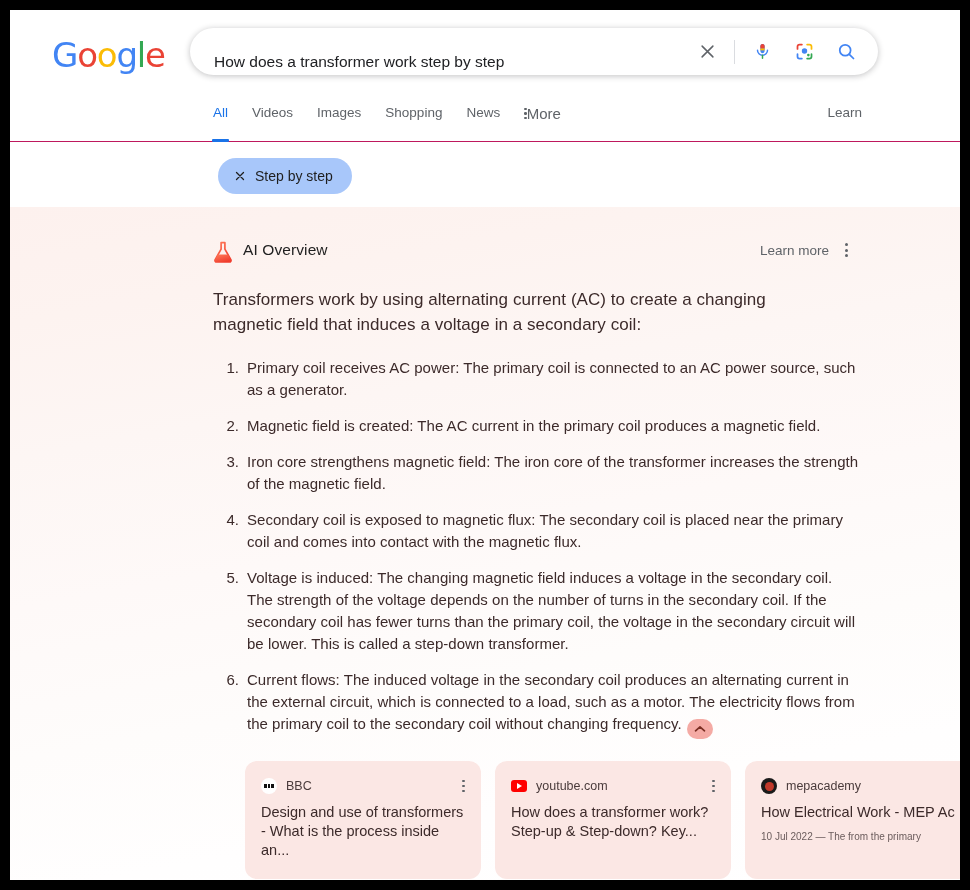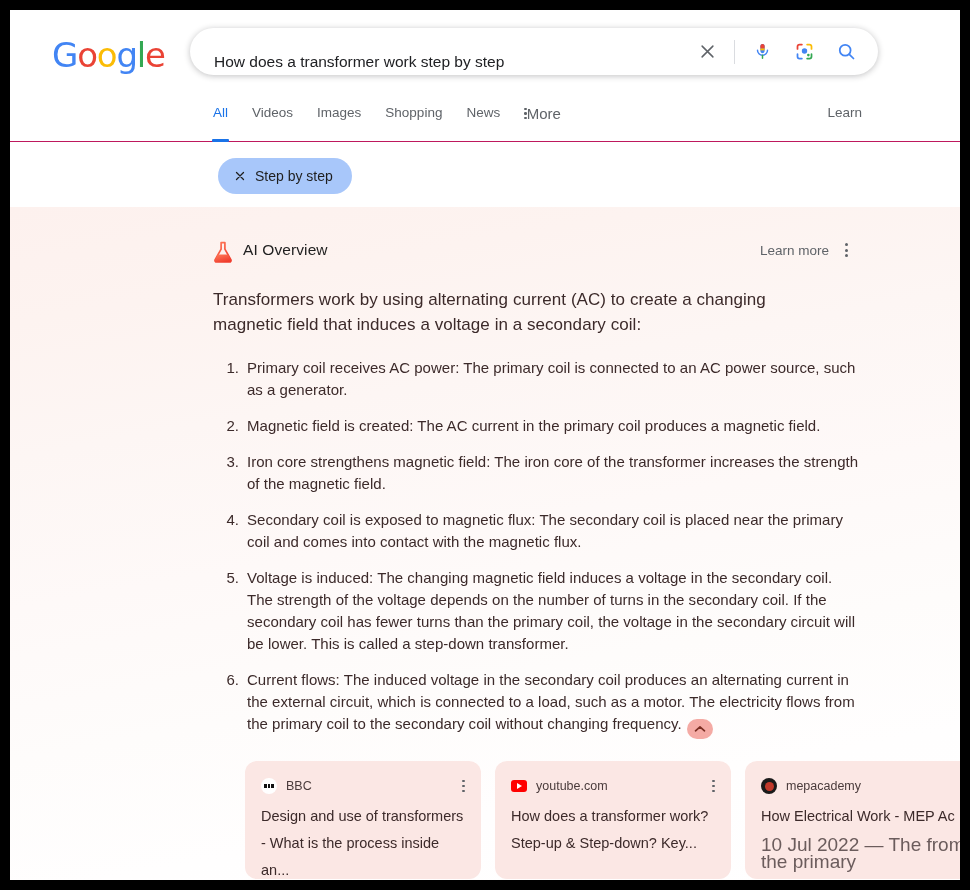--- a/index.html
+++ b/index.html
@@ -341,27 +341,27 @@
   }
   .card-kebab i {
     width: 2.8px; height: 2.8px;
     border-radius: 50%;
     background: #5f6368;
     display: block;
   }
   .card-title {
     margin-top: 8px;
     font-size: 14.5px;
-    line-height: 27px;
+    line-height: 19px;
     color: #3c2a2a;
     font-weight: 400;
   }
   .card-snippet {
     margin-top: 6px;
-    font-size: 19px;
+    font-size: 10px;
     line-height: 17px;
     color: #6b5c5c;
   }
 </style>
 </head>
 <body>
 
 <div id="frame">
 
   <div class="header">

